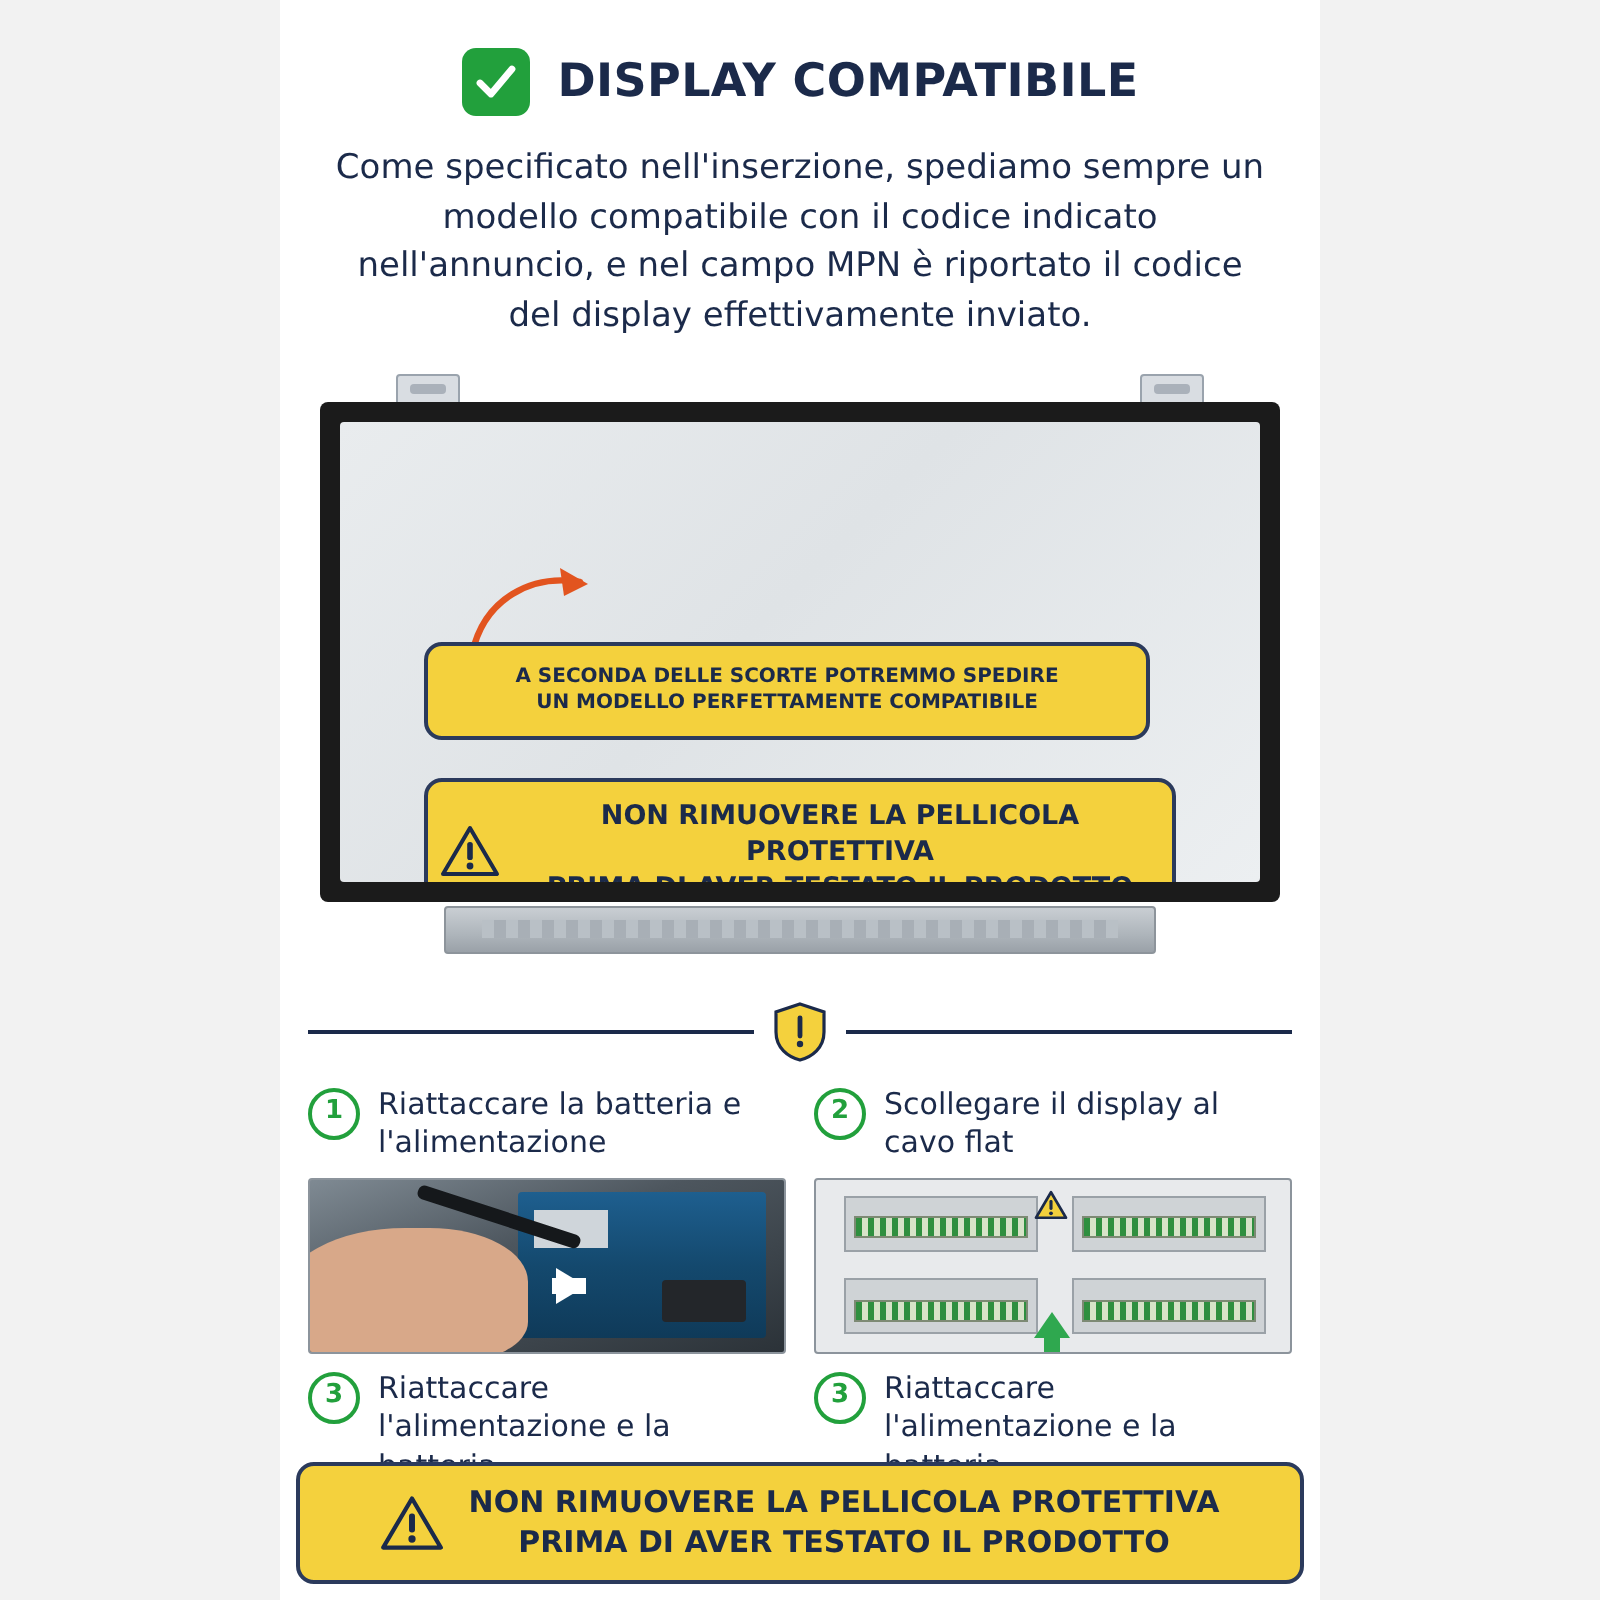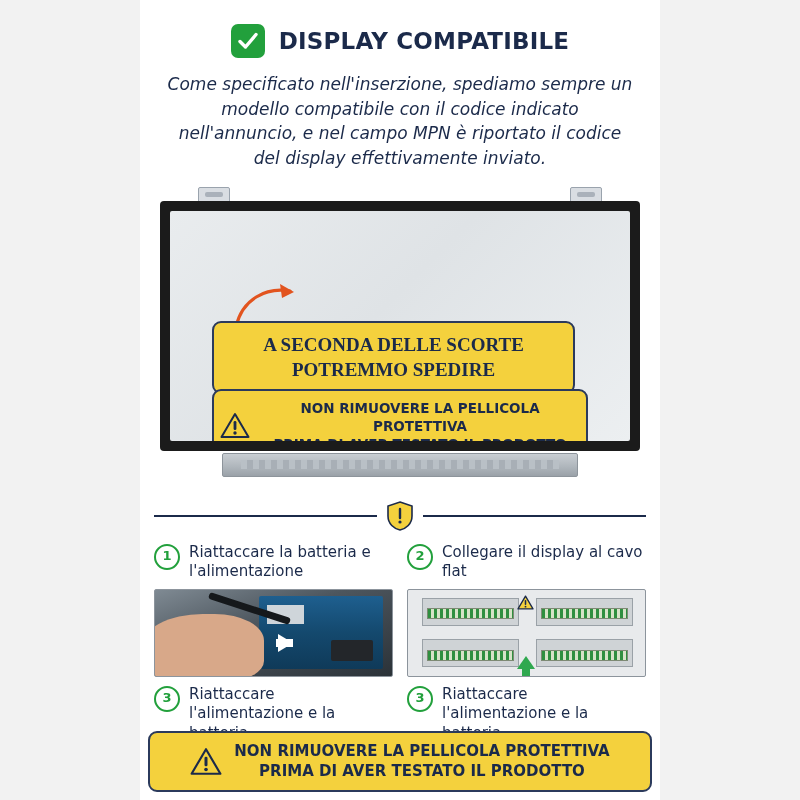--- a/index.html
+++ b/index.html
@@ -64,21 +64,20 @@
     color: #1b2a4a;
     letter-spacing: 0.2px;
     white-space: nowrap;
   }
   .intro {
     margin: 14px 26px 0 26px;
     text-align: center;
     font-size: 17px;
     line-height: 1.45;
     color: #1b2a4a;
-    font-style: italic;
   }
 
   
   .panel-wrap {
     position: relative;
     margin: 16px 12px 0 12px;
     height: 300px;
   }
   .bracket {
     position: absolute;
@@ -159,23 +158,22 @@
     font-weight: bold;
     color: #1b2a4a;
     box-sizing: border-box;
   }
   .box-stock {
     position: absolute;
     left: 42px;
     right: 55px;
     top: 110px;
     padding: 9px 6px;
-    font-size: 19px;
+    font-size: 10px;
     line-height: 1.35;
-    font-family: Liberation Serif, serif;
   }
   .box-warn {
     position: absolute;
     left: 42px;
     right: 42px;
     top: 178px;
     padding: 8px 6px;
     font-size: 13.5px;
     line-height: 1.35;
     display: flex;
@@ -368,20 +366,21 @@
       <div class="panel">
         <div class="panel-inner">
 
           <svg class="arrow-curve" viewBox="0 0 70 48" aria-hidden="true">
             <path d="M4 46 C 10 18, 34 6, 58 10" fill="none" stroke="#e2541f" stroke-width="3.2" stroke-linecap="round"></path>
             <path d="M62 11 L48 3 L50 17 Z" fill="#e2541f"></path>
           </svg>
 
           <div class="yellow-box box-stock">
             <div>A SECONDA DELLE SCORTE POTREMMO SPEDIRE</div>
+            <div>UN MODELLO PERFETTAMENTE COMPATIBILE</div>
           </div>
 
           <div class="yellow-box box-warn">
             <svg class="warn-tri" width="30" height="27" viewBox="0 0 30 27" aria-hidden="true">
               <path d="M15 2 L28.5 25 L1.5 25 Z" fill="#f4d13d" stroke="#1b2a4a" stroke-width="2" stroke-linejoin="round"></path>
               <rect x="13.6" y="9" width="2.8" height="9" rx="1.3" fill="#1b2a4a"></rect>
               <circle cx="15" cy="21" r="1.7" fill="#1b2a4a"></circle>
             </svg>
             <div class="txt">
               <div>NON RIMUOVERE LA PELLICOLA PROTETTIVA</div>
@@ -420,21 +419,21 @@
         </div>
         <div class="step-line" style="margin-top:8px;">
           <div class="num">3</div>
           <div>Riattaccare l'alimentazione e la batteria</div>
         </div>
       </div>
 
       <div class="col">
         <div class="step-line">
           <div class="num">2</div>
-          <div>Collegare il display al cavo flat</div>
+          <div>Scollegare il display al cavo flat</div>
         </div>
         <div class="photo photo-b">
           <div class="conn" style="left:6%;top:10%;width:40%;height:30%;"></div>
           <div class="conn-strip" style="left:8%;top:22%;width:36%;height:9px;"></div>
           <div class="conn" style="left:54%;top:10%;width:40%;height:30%;"></div>
           <div class="conn-strip" style="left:56%;top:22%;width:36%;height:9px;"></div>
           <div class="conn" style="left:6%;top:58%;width:40%;height:30%;"></div>
           <div class="conn-strip" style="left:8%;top:70%;width:36%;height:9px;"></div>
           <div class="conn" style="left:54%;top:58%;width:40%;height:30%;"></div>
           <div class="conn-strip" style="left:56%;top:70%;width:36%;height:9px;"></div>

